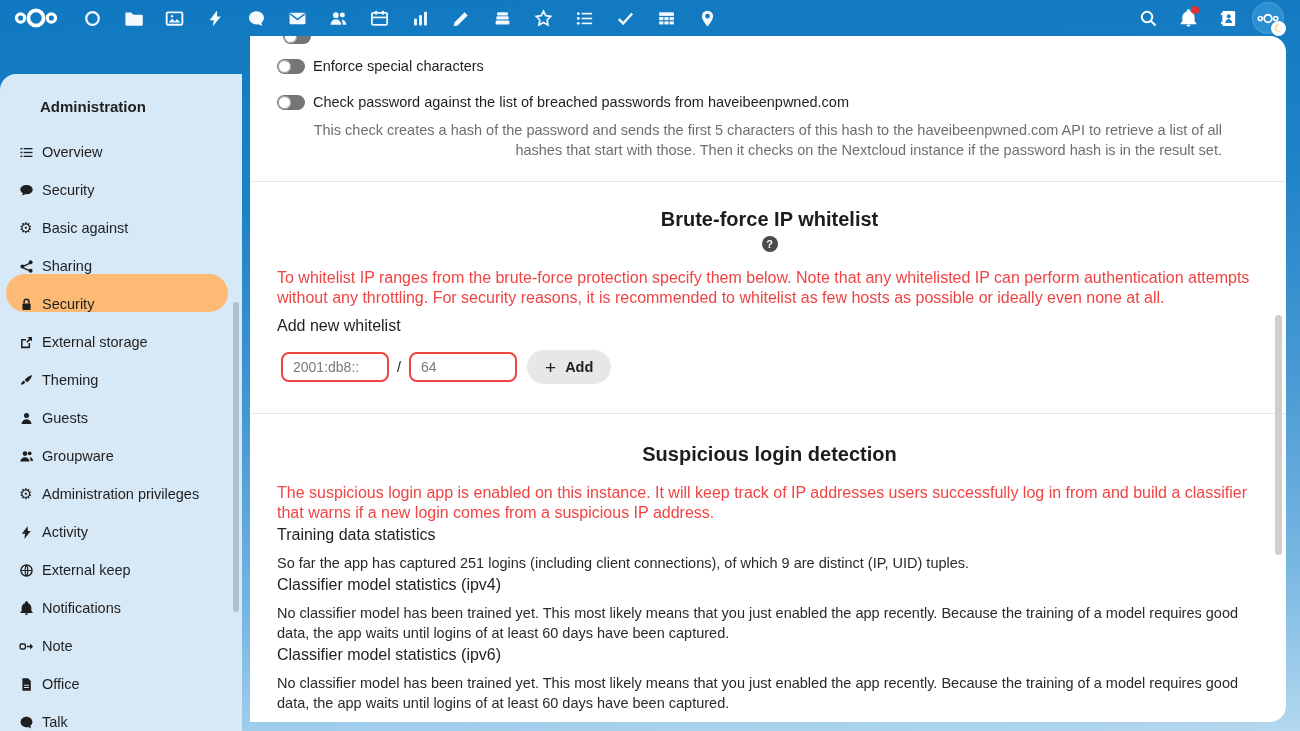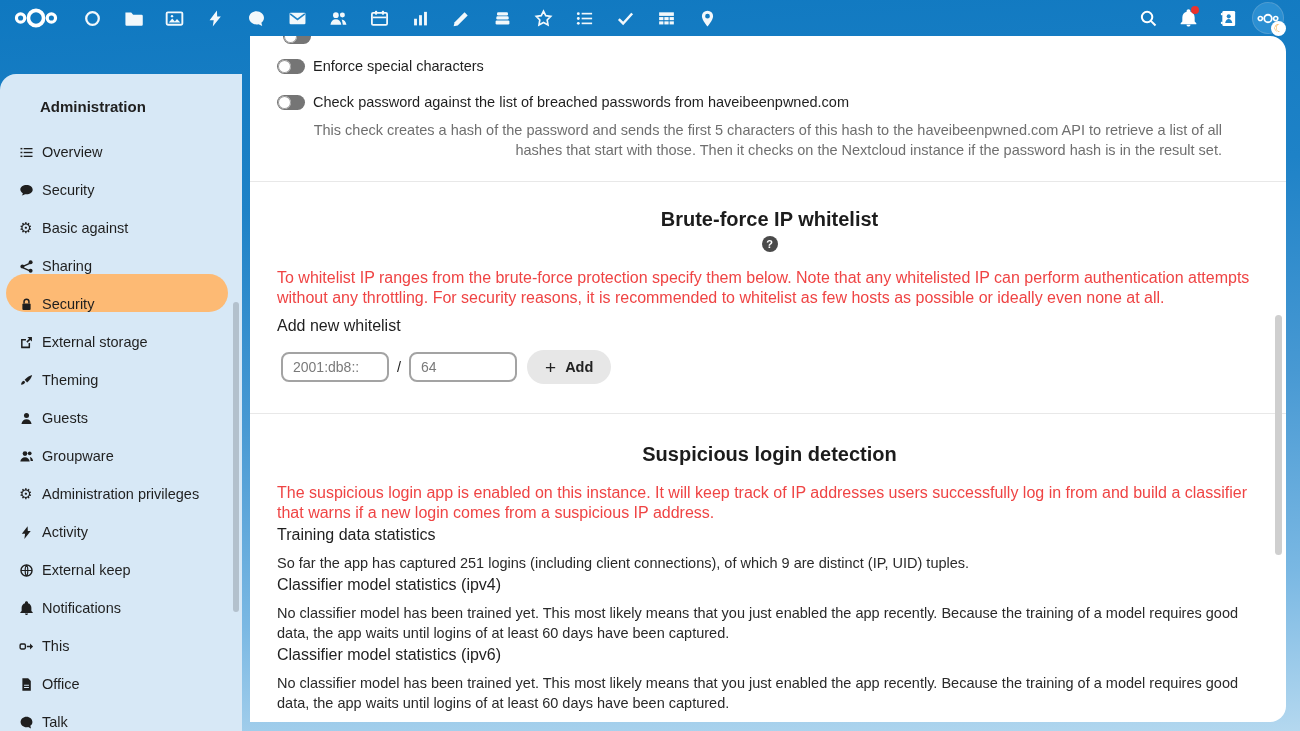--- a/index.html
+++ b/index.html
@@ -52,21 +52,21 @@
   #divider-3{margin-top:18px;}
   h2.sec-title{font-size:20px;line-height:26px;font-weight:bold;color:#1c1c1c;margin:16px;display:flex;align-items:center;gap:4px;flex-direction:column;}
   #bf-title{margin-top:24px;}
   #sld-title{margin-top:27px;}
   .help-badge{width:16px;height:16px;border-radius:50%;background:#4a4a4a;color:#fff;font-size:11px;font-weight:bold;display:inline-flex;align-items:center;justify-content:center;cursor:pointer;}
   .body-text{font-size:16px;line-height:20px;color:#ef4444;margin:4px 4px 0 0;}
   .sub-heading{font-size:16px;line-height:20px;font-weight:400;color:#1f1f1f;margin:2px 0 0 0;}
   .sub-text{font-size:14.5px;line-height:20px;color:#2a2a2a;margin:8px 4px 0 0;}
   #add-new{margin-top:8px;}
   #whitelist-form{display:flex;align-items:center;margin-top:14px;margin-left:4px;}
-  .wl-input{width:84px;height:26px;border:2px solid #a3a3a3;border-radius:8px;padding:0 10px;font-size:14px;color:#737373;font-family:inherit;outline:none;}
+  .wl-input{width:84px;height:26px;border:2px solid #ef4444;border-radius:8px;padding:0 10px;font-size:14px;color:#737373;font-family:inherit;outline:none;}
   .wl-input::placeholder{color:#7a7a7a;}
   .slash{margin:0 8px;font-size:14.5px;color:#222;}
   #add-btn{margin-left:10px;display:inline-flex;align-items:center;gap:9px;height:34px;padding:0 18px;border:none;border-radius:18px;background:#e7e7e7;color:#222;font-size:14.5px;font-weight:bold;font-family:inherit;cursor:pointer;}
   #add-btn .plus{font-size:19px;font-weight:400;line-height:1;}
   #ct-scroll{position:absolute;right:4px;top:279px;width:7px;height:240px;border-radius:4px;background:#cfcfcf;}
 </style>
 </head>
 <body>
 
 <div id="page">
@@ -339,21 +339,21 @@
           </span>
           <span class="nav-label">Notifications</span>
         </div>
         <div class="nav-item">
           <span class="nav-icon">
             <svg viewBox="0 0 16 16" fill="currentColor" xmlns="http://www.w3.org/2000/svg">
               <rect x="1.2" y="5.4" width="5.6" height="5.2" rx="1.2" fill="none" stroke="currentColor" stroke-width="1.5"></rect>
               <path d="M8.4 7.2h3.4V4.8L15 8l-3.2 3.2V8.8H8.4z"></path>
             </svg>
           </span>
-          <span class="nav-label">This</span>
+          <span class="nav-label">Note</span>
         </div>
         <div class="nav-item">
           <span class="nav-icon">
             <svg viewBox="0 0 16 16" fill="currentColor" xmlns="http://www.w3.org/2000/svg">
               <path d="M3.6 1.4h6.2l2.8 2.8v10.4H3.6z"></path>
               <path d="M5.4 8.2h5.2v1.2H5.4zM5.4 10.6h5.2v1.2H5.4z" fill="#d7e8f6"></path>
             </svg>
           </span>
           <span class="nav-label">Office</span>
         </div>

